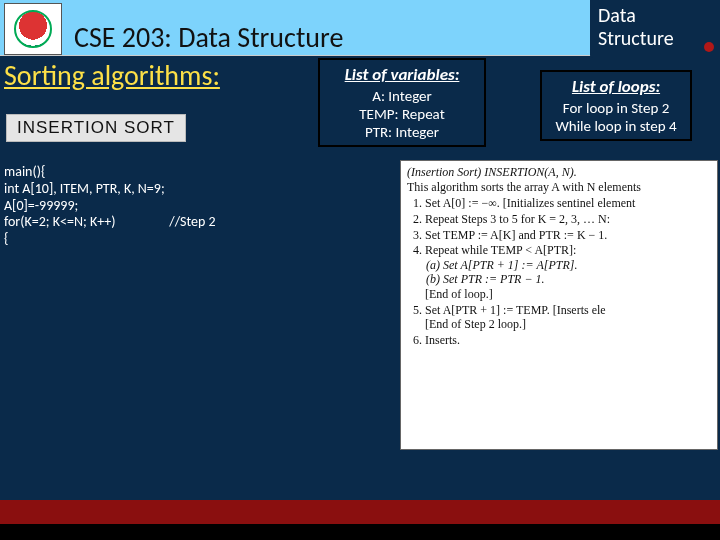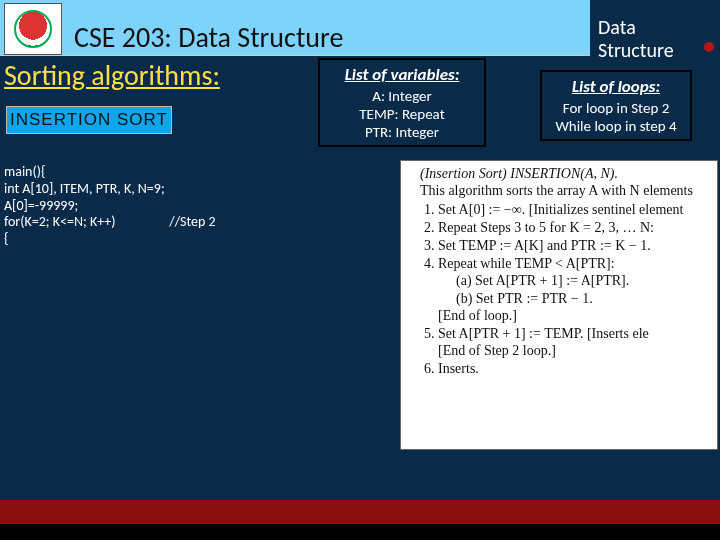--- a/index.html
+++ b/index.html
@@ -46,21 +46,21 @@
   }
   .corner-tag {
     position: absolute;
     top: 0; right: 0;
     width: 130px;
     height: 58px;
     background: #0a2a4a;
     color: #fff;
     font-size: 20px;
     line-height: 1.15;
-    padding: 16px 8px;
+    padding: 4px 8px;
     border-radius: 0 0 0 3px;
   }
   .corner-tag .red-dot {
     position: absolute;
     right: 6px;
     bottom: 6px;
     width: 10px;
     height: 10px;
     background: #b01818;
     border-radius: 50%;
@@ -87,25 +87,25 @@
     font-style: italic;
     font-weight: 700;
     font-size: 17px;
     margin-bottom: 2px;
   }
   .box .line { font-size: 15px; line-height: 1.2; }
   .vars-box { top: 58px; left: 318px; width: 168px; }
   .loops-box { top: 70px; left: 540px; width: 152px; }
   .insort-chip {
     position: absolute;
-    top: 106px;
+    top: 114px;
     left: 6px;
-    background: #0ea5e9;
+    background: #e5e5e5;
     border: 1px solid #bbb;
-    padding: 3px 3px;
+    padding: 3px 10px;
     font-family: Impact, 'Arial Black', sans-serif;
     letter-spacing: 1px;
     font-size: 17px;
     color: #111;
   }
   .code-block {
     position: absolute;
     top: 164px;
     left: 4px;
     color: #fff;
@@ -116,31 +116,31 @@
     white-space: pre;
   }
   .algo-img {
     position: absolute;
     top: 160px;
     left: 400px;
     width: 318px;
     height: 290px;
     background: #fff;
     border: 1px solid #666;
-    padding: 4px 19px;
+    padding: 4px 6px;
     font-family: "Times New Roman", serif;
-    font-size: 14px;
+    font-size: 12px;
     color: #111;
     line-height: 1.22;
     overflow: hidden;
   }
   .algo-img .t1 { font-style: italic; }
   .algo-img ol { margin-left: 18px; margin-top: 2px; }
   .algo-img li { margin-bottom: 1px; }
-  .algo-img .sub { margin-left: 18px; }
+  .algo-img .sub { margin-left: 1px; font-style: italic; }
   .bottom-red {
     position: absolute;
     left: 0; right: 0; bottom: 16px;
     height: 24px;
     background: #8a0f0f;
   }
   .bottom-black {
     position: absolute;
     left: 0; right: 0; bottom: 0;
     height: 16px;

